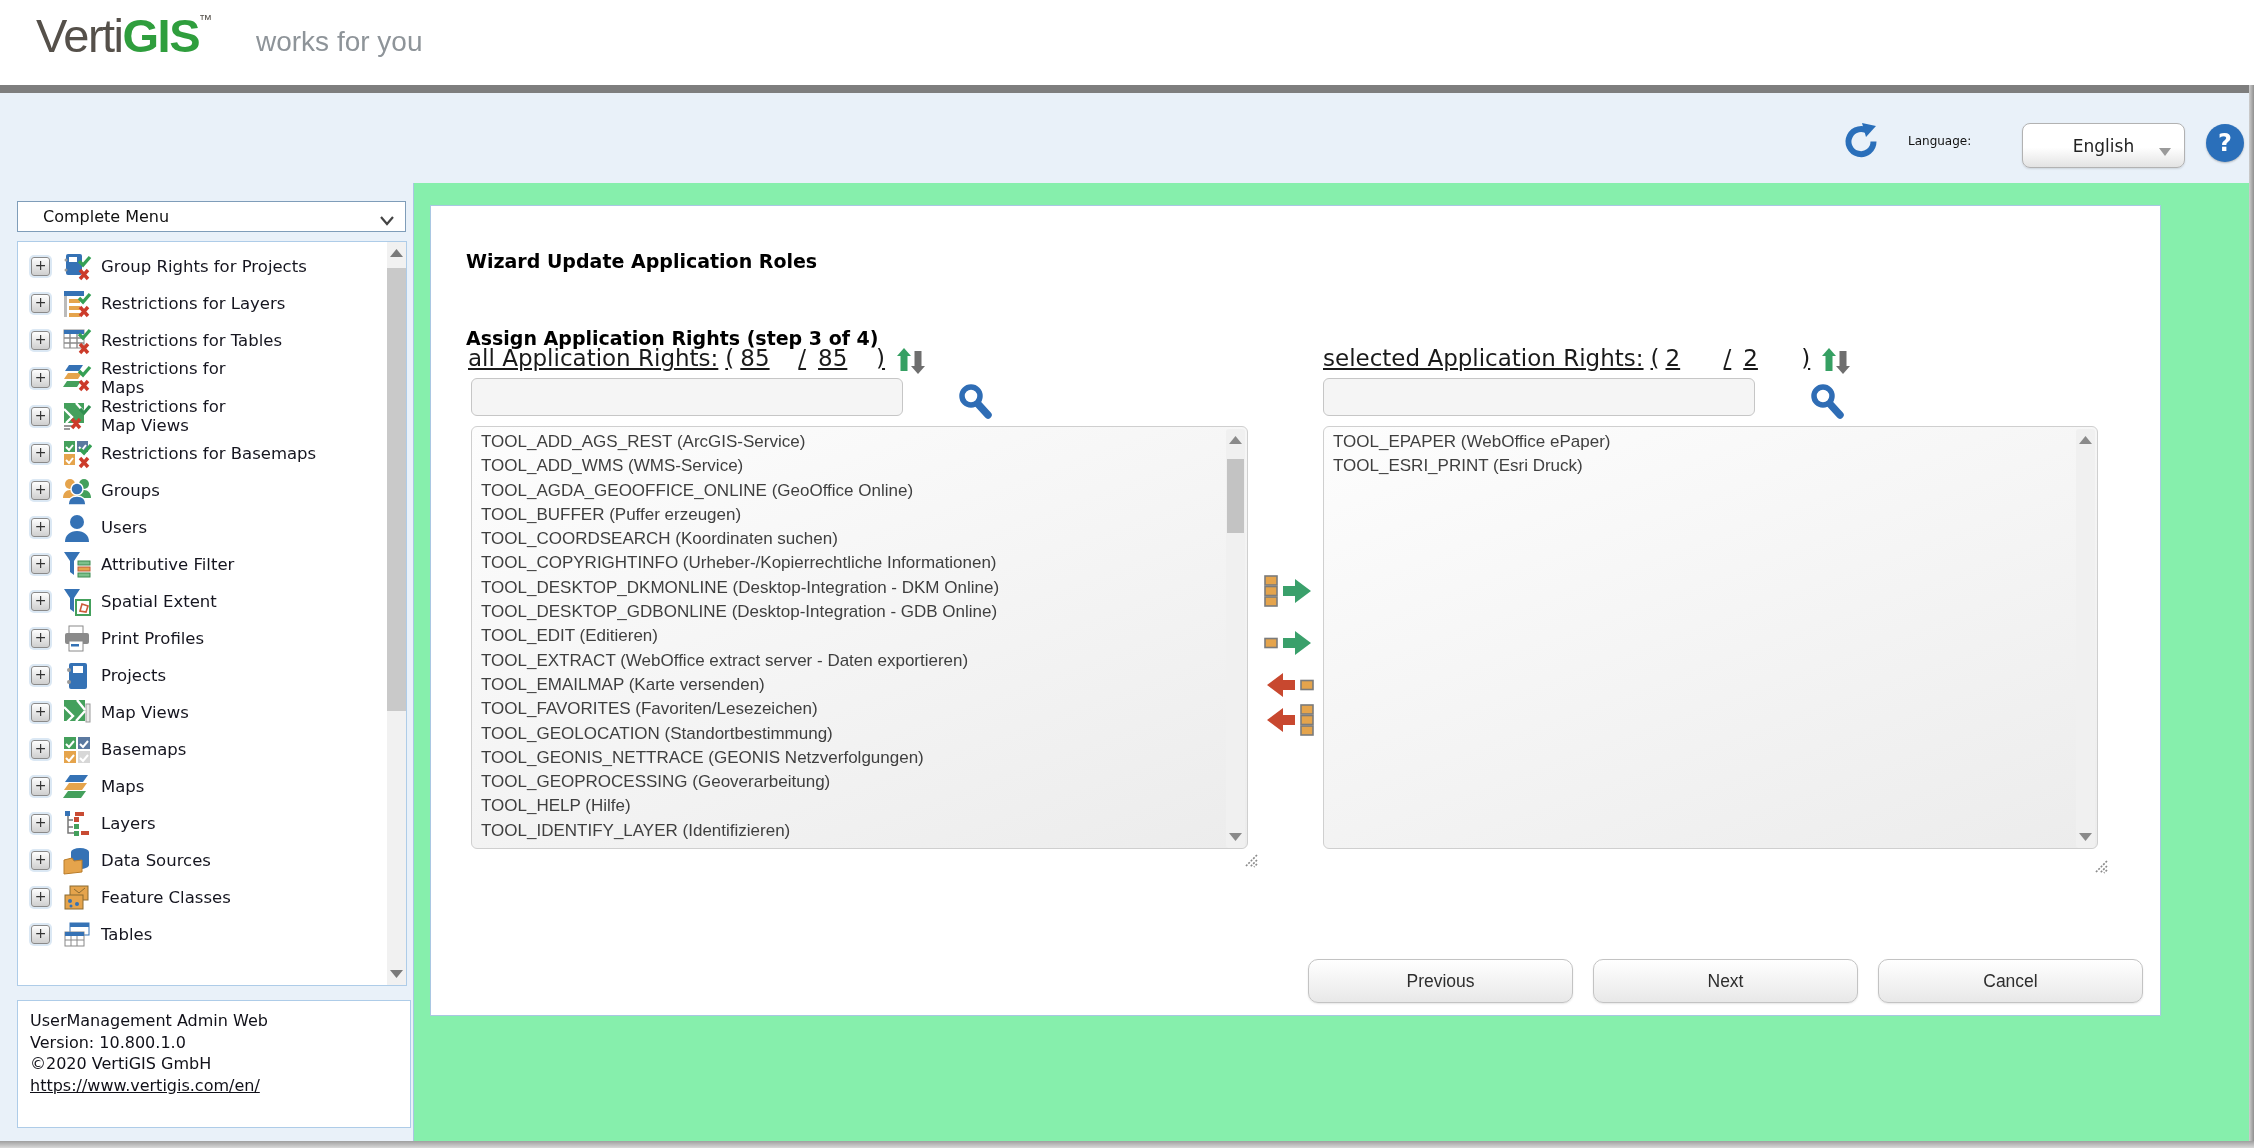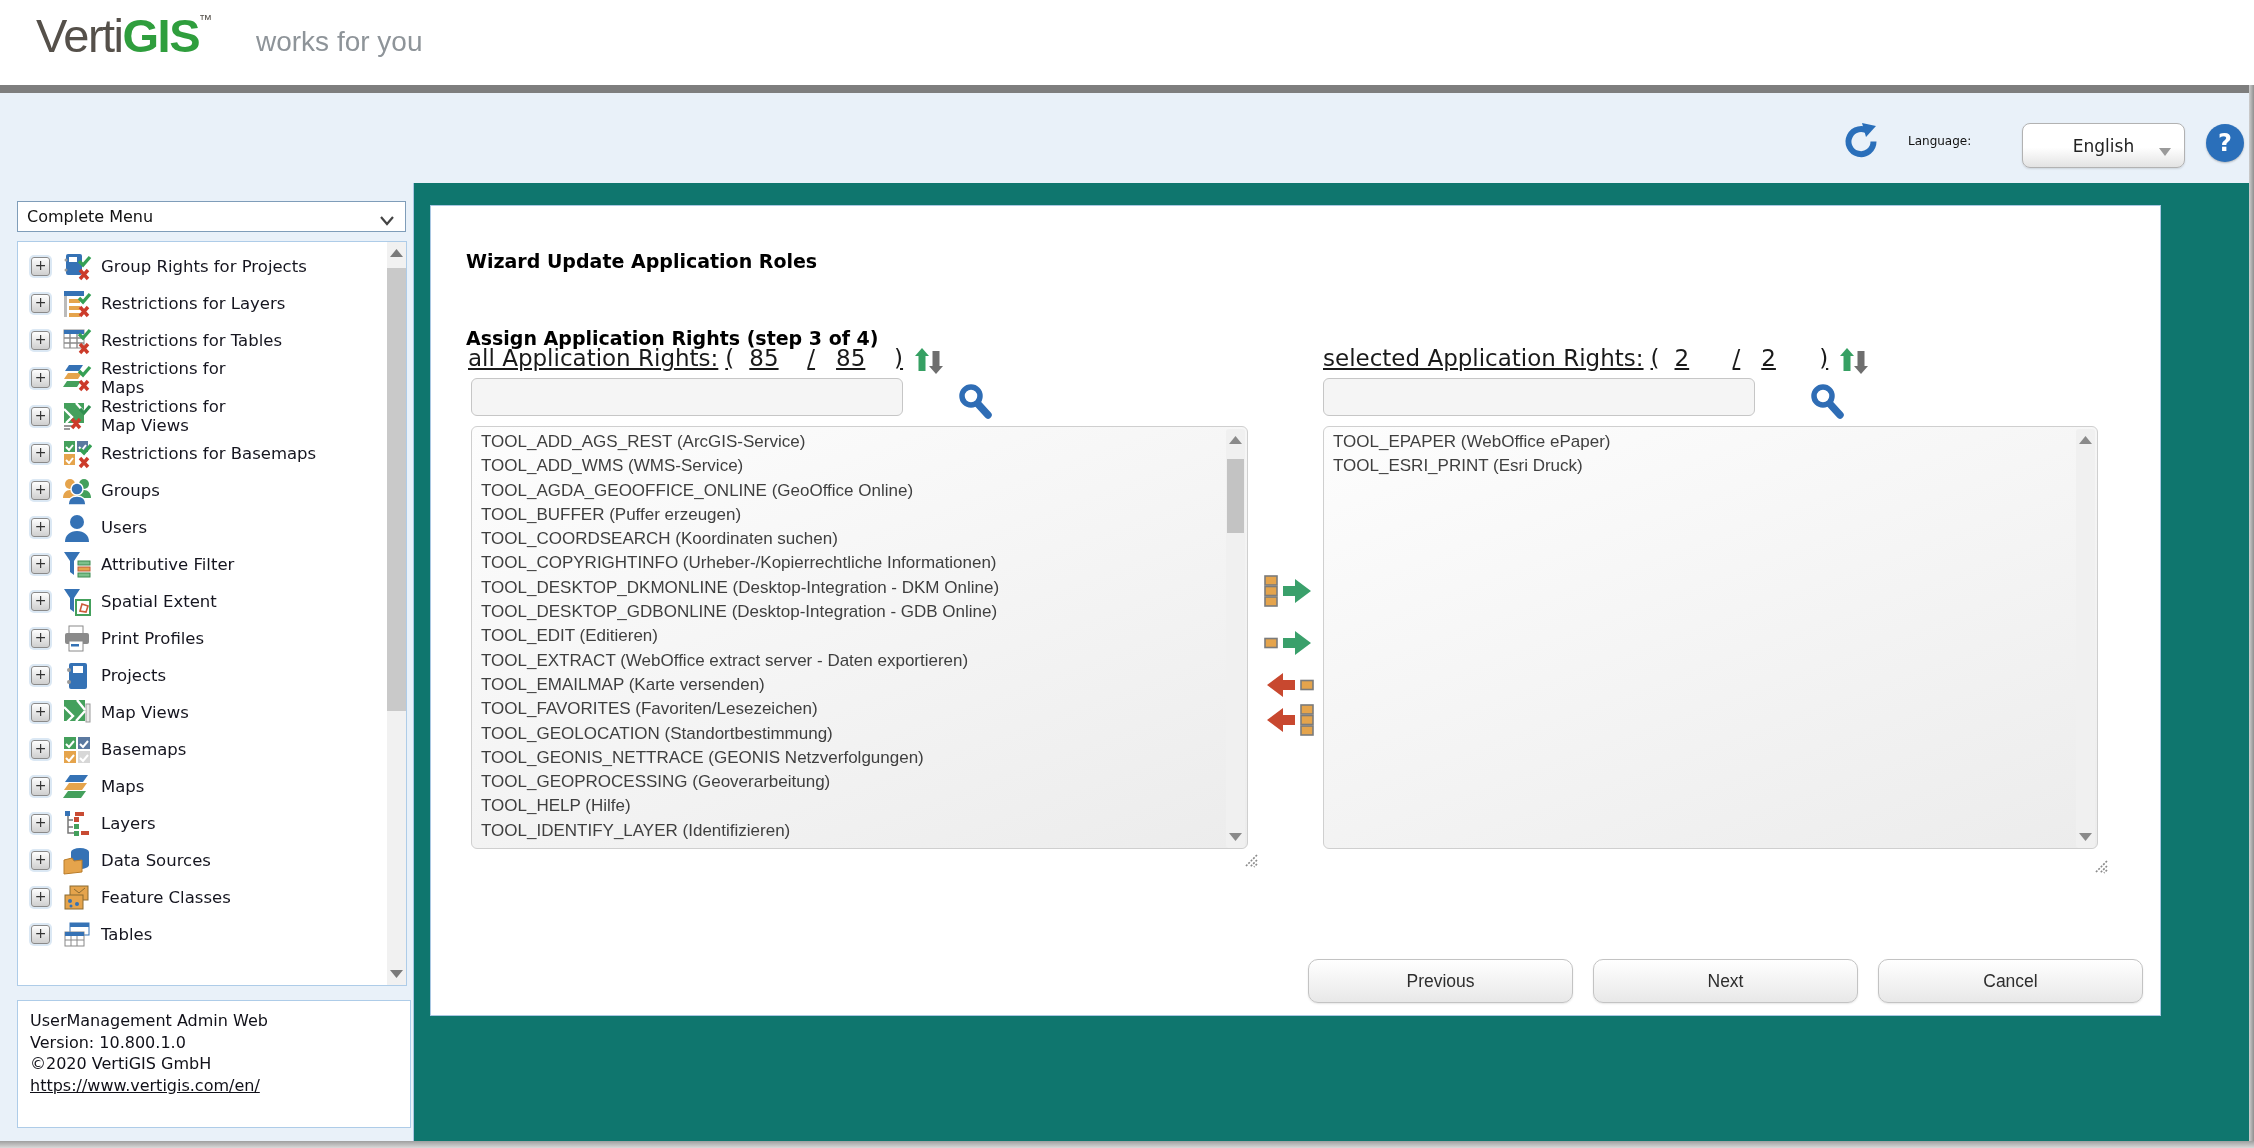--- a/index.html
+++ b/index.html
@@ -1,16 +1,16 @@
 <!DOCTYPE html>
 <html><head>
 <meta charset="utf-8">
 <style>
   html,body{margin:0;padding:0;background:#fff;}
-  #page{position:relative;width:2254px;height:1148px;background:#0f766e;overflow:hidden;
+  #page{position:relative;width:2254px;height:1148px;background:#86efac;overflow:hidden;
         font-family:"DejaVu Sans",sans-serif;color:#15151f;}
 
   
   .logo-band{position:absolute;left:0;top:0;width:2254px;height:85px;background:#fff;}
   .logo{position:absolute;left:36px;top:8px;font-size:47px;letter-spacing:-1.5px;
         font-family:"Liberation Sans",sans-serif;}
   .logo-verti{color:#55504a;}
   .logo-gis{color:#2f9e3d;font-weight:bold;}
   .logo-tm{font-size:13px;color:#55504a;vertical-align:28px;letter-spacing:0;}
   .tagline{position:absolute;left:256px;top:26px;font-size:28px;color:#8e9499;
@@ -33,21 +33,21 @@
   .help-btn{position:absolute;left:2206px;top:124px;width:38px;height:38px;border-radius:50%;
             background:#2a6fba;color:#fff;font-size:24px;font-weight:bold;
             display:flex;align-items:center;justify-content:center;cursor:pointer;
             box-shadow:0 1px 2px rgba(0,0,0,.25);}
 
   
   .sidebar{position:absolute;left:0;top:183px;width:413px;height:965px;background:#e9f1f9;
            border-right:1px solid #a9c7e2;}
   .menu-select{position:absolute;left:17px;top:18px;width:389px;height:31px;background:#fff;
                border:1px solid #7f9db9;display:flex;align-items:center;
-               font-size:16px;color:#111;padding-left:9px;box-sizing:border-box;cursor:pointer;}
+               font-size:16px;color:#111;padding-left:25px;box-sizing:border-box;cursor:pointer;}
   .menu-caret{position:absolute;right:10px;top:9px;}
 
   .tree-box{position:absolute;left:17px;top:58px;width:390px;height:745px;background:#fff;
             border:1px solid #aecce8;box-sizing:border-box;overflow:hidden;}
   .tree-list{position:absolute;left:0;top:0;width:368px;padding:6px 0 0 10px;box-sizing:border-box;}
   .tree-row{display:flex;align-items:center;min-height:37px;}
   .expander{width:17px;height:17px;flex:none;border:1px solid #8a8a8a;border-radius:3px;
             background:linear-gradient(#fefefe,#cfcfcf);box-shadow:0 0 0 2px #dbe8f4;
             font-size:14px;line-height:15px;text-align:center;color:#333;margin:0 12px 0 3px;
             cursor:pointer;}
@@ -69,21 +69,21 @@
   .main-panel{position:absolute;left:430px;top:205px;width:1731px;height:811px;background:#fff;
               border:1px solid #a9c7e2;box-sizing:border-box;}
   .wiz-title{position:absolute;left:35px;top:44px;font-size:19px;font-weight:bold;color:#000;}
   .wiz-subtitle{position:absolute;left:35px;top:79px;font-size:19px;font-weight:bold;color:#000;margin-top:42px;}
 
   .sec-label-row{position:absolute;top:139px;display:flex;align-items:flex-start;
                  font-size:23px;color:#1a1a1a;text-decoration:underline;}
   .sec-label-row.left{left:37px;}
   .sec-label-row.right{left:892px;}
   .cnt-open{margin-left:7px;}
-  .cnt-num{display:inline-block;width:58px;margin-left:15px;}
+  .cnt-num{display:inline-block;width:58px;margin-left:6px;}
   .cnt-slash{margin-right:6px;}
   .sort-icon{margin-left:10px;margin-top:2px;}
 
   .search-input{position:absolute;top:172px;width:432px;height:38px;border:1px solid #c6c6c6;
                 border-radius:6px;background:#f5f5f5;font-size:17px;color:#333;
                 padding:0 10px;box-sizing:border-box;font-family:"Liberation Sans",sans-serif;}
   .search-input.left{left:40px;}
   .search-input.right{left:892px;}
   .mag{position:absolute;top:176px;cursor:pointer;}
   .mag.left{left:524px;}

